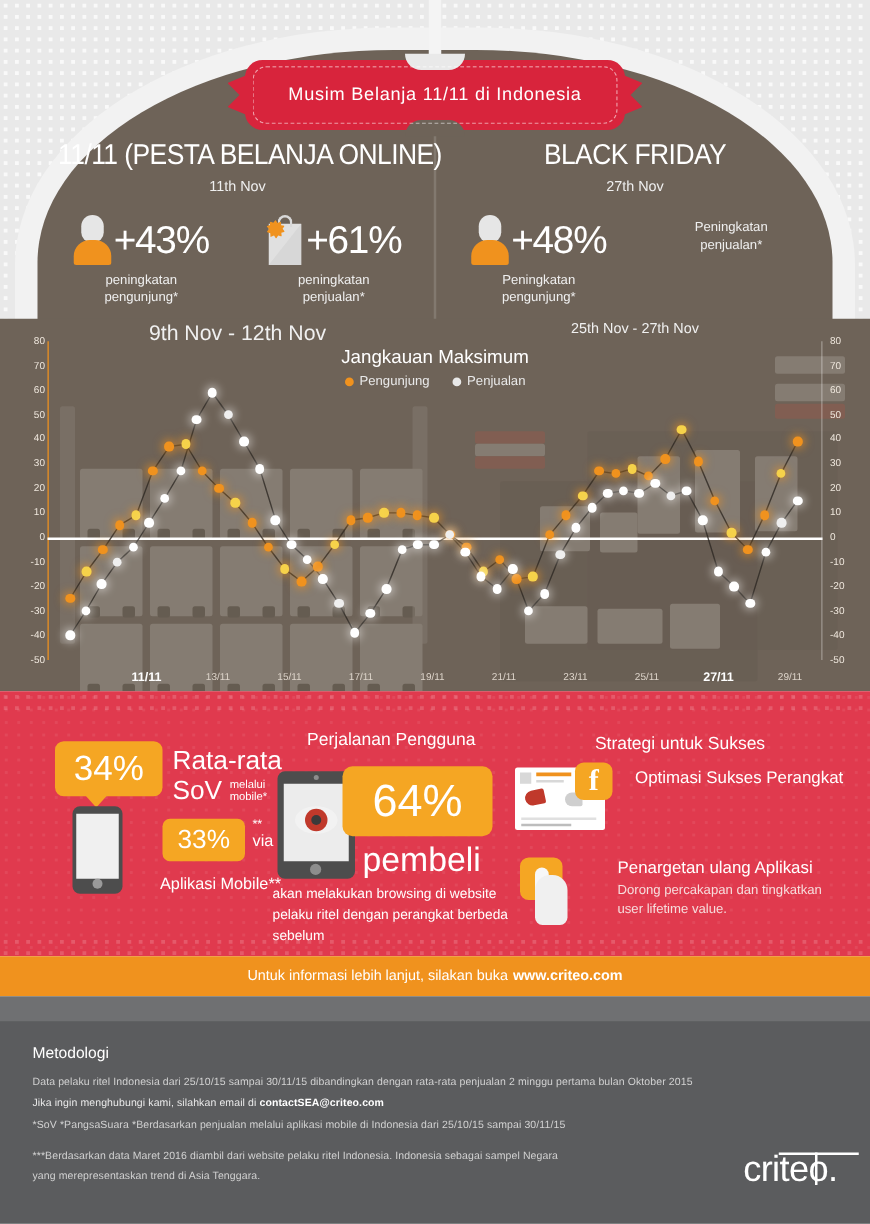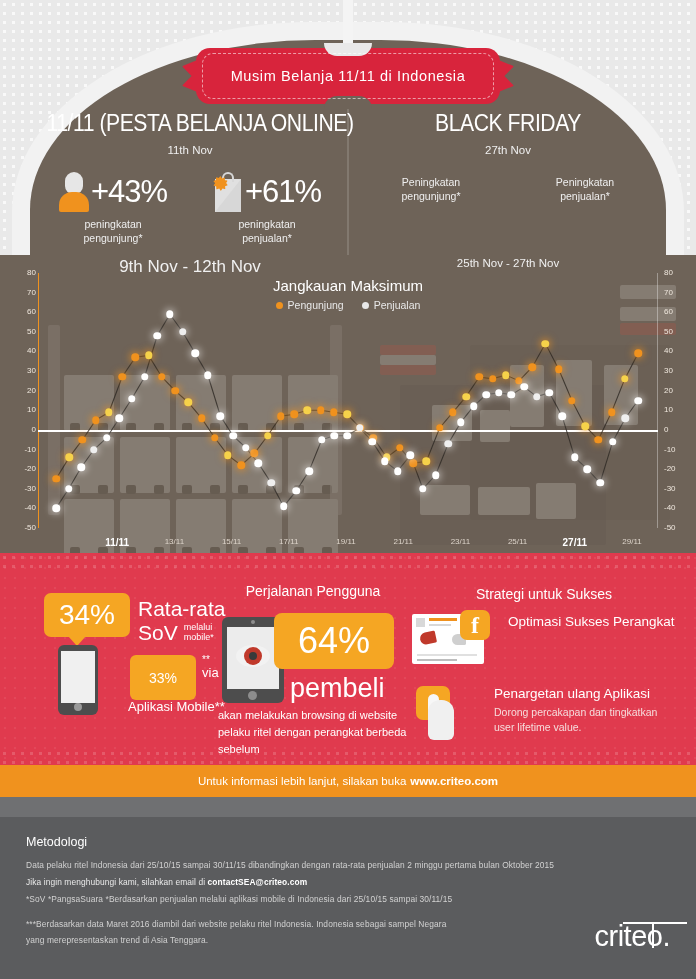--- a/index.html
+++ b/index.html
@@ -196,21 +196,21 @@
     background: #f5a623; color: #fff; border-radius: 7px;
     display:inline-flex; align-items:center; justify-content:center;
     font-weight: 300; position: relative;
   }
   .bubble:after {
     content:""; position:absolute; left: 24px; bottom: -9px;
     border-left: 9px solid transparent; border-right: 9px solid transparent;
     border-top: 10px solid #f5a623;
   }
   .b34 { width: 86px; height: 44px; font-size: 28px; }
-  .b33 { width: 66px; height: 45px; font-size: 14px; border-radius: 6px; }
+  .b33 { width: 66px; height: 34px; font-size: 21px; border-radius: 6px; }
   .b33:after { display:none; }
   .b64 { width: 120px; height: 56px; font-size: 36px; border-radius: 8px; }
   .b64:after { display:none; }
 
   .phone {
     position:absolute; left: 26px; top: 104px; width: 40px; height: 70px;
     background: #4d4d4d; border-radius: 6px;
   }
   .phone .scr { position:absolute; left: 3px; top: 6px; width: 34px; height: 52px; background:#f0f0f0; }
   .phone .hb  { position:absolute; left: 16px; bottom: 4px; width: 8px; height: 8px;
@@ -344,20 +344,28 @@
           </div>
         </div>
       </div>
     </div>
 
     <div class="event-col event-right">
       <div class="event-title">BLACK FRIDAY</div>
       <div class="event-sub">27th Nov</div>
       <div class="stat-row">
         <div class="stat">
+          <div class="stat-top">
+            <div class="person">
+              <div class="head"></div>
+                <div class="neck"></div>
+                <div class="body"></div>
+            </div>
+            <div class="stat-pct">+48%</div>
+          </div>
           <div class="stat-cap">
             <div>Peningkatan</div>
             <div>pengunjung*</div>
           </div>
         </div>
         <div class="stat">
           <div class="stat-cap">
             <div>Peningkatan</div>
             <div>penjualan*</div>
           </div>

